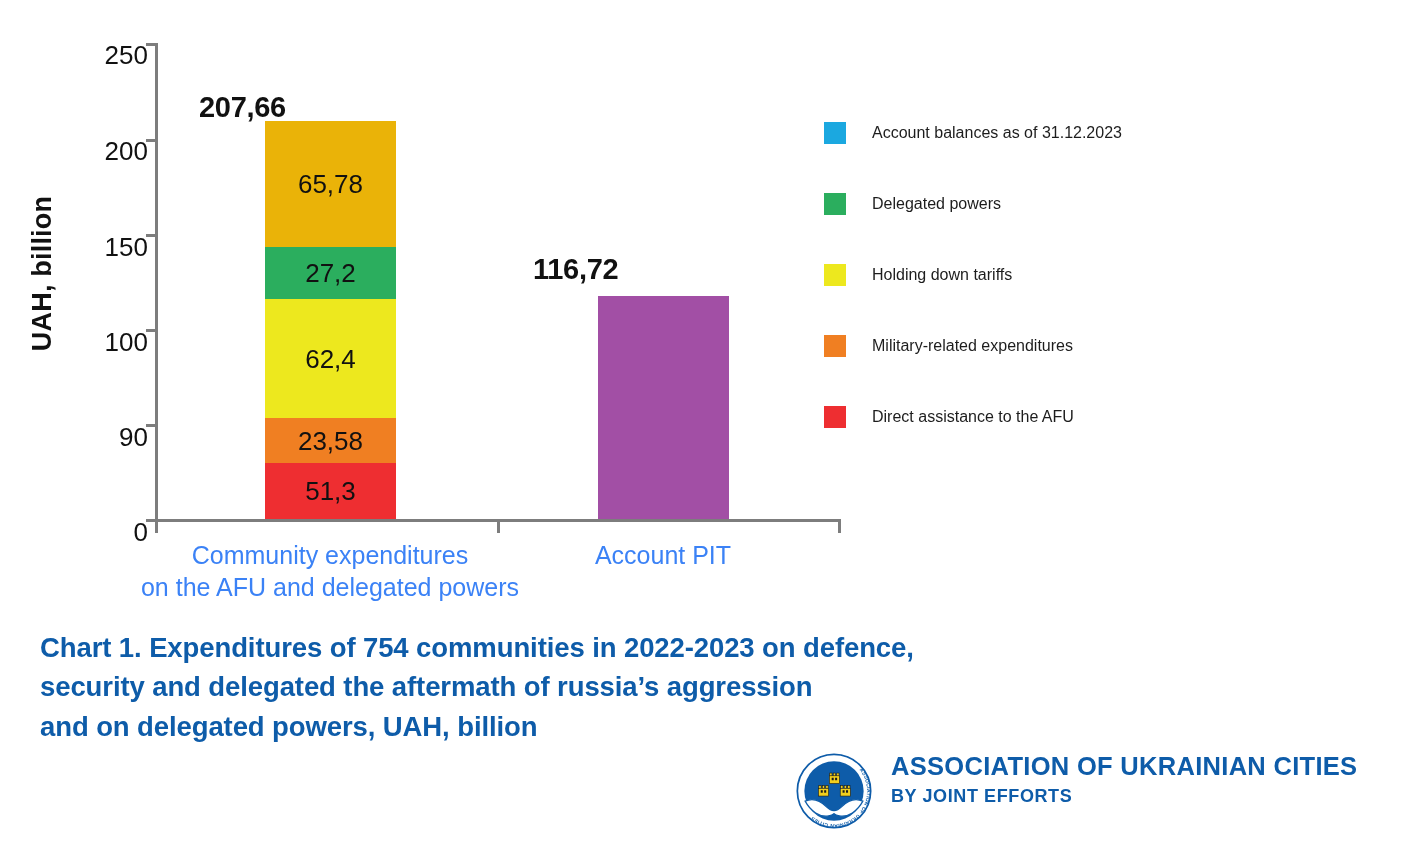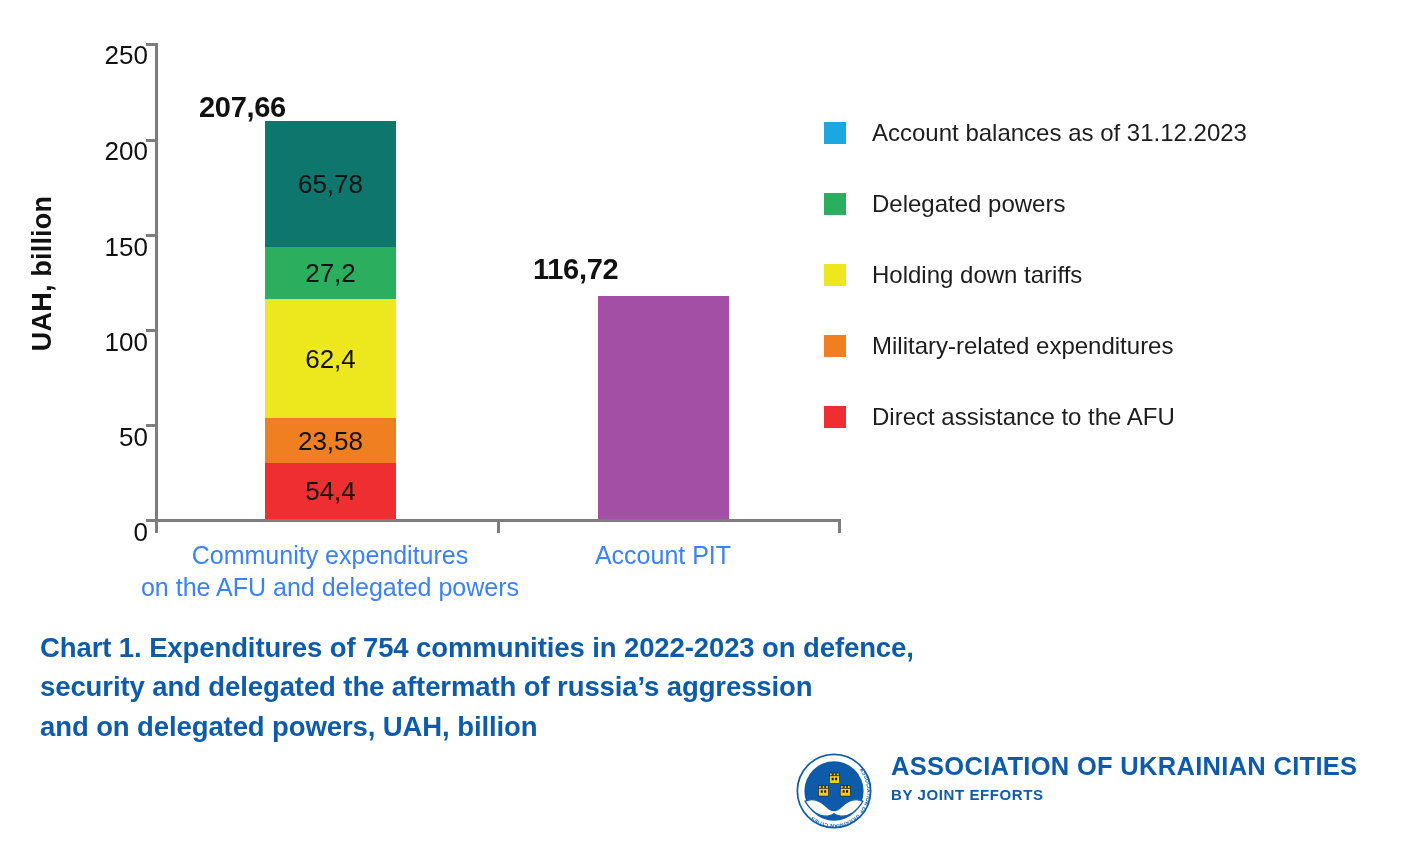--- a/index.html
+++ b/index.html
@@ -143,21 +143,21 @@
   }
 
   .legend-swatch {
     width: 22px;
     height: 22px;
     flex: 0 0 22px;
   }
 
   .legend-text {
     margin-left: 26px;
-    font-size: 24px;
+    font-size: 16px;
     color: #1d1d1d;
     white-space: nowrap;
     line-height: 1;
   }
 
   
   #caption {
     position: absolute;
     left: 40px;
     top: 628px;
@@ -193,80 +193,80 @@
   #org-name {
     font-size: 25.5px;
     font-weight: bold;
     color: #0e5ca9;
     letter-spacing: 0.3px;
     line-height: 1.1;
     white-space: nowrap;
   }
 
   #org-tagline {
-    font-size: 15px;
+    font-size: 18px;
     font-weight: bold;
     color: #0e5ca9;
     letter-spacing: 0.6px;
     line-height: 1.1;
     margin-top: 7px;
     white-space: nowrap;
   }
 </style>
 </head>
 <body>
 
 <div id="root">
 
   <div class="y-axis-title">UAH, billion</div>
 
   <div id="y-tick-labels">
     <div class="y-tick-label" style="top:30px">250</div>
     <div class="y-tick-label" style="top:126px">200</div>
     <div class="y-tick-label" style="top:222px">150</div>
     <div class="y-tick-label" style="top:317px">100</div>
-    <div class="y-tick-label" style="top:412px">50</div>
+    <div class="y-tick-label" style="top:412px">90</div>
     <div class="y-tick-label" style="top:507px">0</div>
   </div>
 
   <div class="y-tick-mark" style="top:43px"></div>
   <div class="y-tick-mark" style="top:139px"></div>
   <div class="y-tick-mark" style="top:234px"></div>
   <div class="y-tick-mark" style="top:329px"></div>
   <div class="y-tick-mark" style="top:424px"></div>
   <div class="y-tick-mark" style="top:519px"></div>
 
   <div class="axis-vline"></div>
   <div class="axis-hline"></div>
   <div class="x-tick-mark" style="left:155px"></div>
   <div class="x-tick-mark" style="left:497px"></div>
   <div class="x-tick-mark" style="left:838px"></div>
 
   <div class="bar-total-label" style="left:199px; top:91px">207,66</div>
 
   <div class="bar-stack" style="left:265px; top:0; height:846px">
 
-    <div class="bar-seg" style="top:121px; height:126px; background:#0f766e">
+    <div class="bar-seg" style="top:121px; height:126px; background:#eab308">
       <span class="bar-seg-label">65,78</span>
     </div>
 
     <div class="bar-seg" style="top:247px; height:52px; background:#2bae5e">
       <span class="bar-seg-label">27,2</span>
     </div>
 
     <div class="bar-seg" style="top:299px; height:119px; background:#ede81e">
       <span class="bar-seg-label">62,4</span>
     </div>
 
     <div class="bar-seg" style="top:418px; height:45px; background:#f07f22">
       <span class="bar-seg-label">23,58</span>
     </div>
 
     <div class="bar-seg" style="top:463px; height:56px; background:#ee2e31">
-      <span class="bar-seg-label">54,4</span>
+      <span class="bar-seg-label">51,3</span>
     </div>
   </div>
 
   <div class="bar-total-label" style="left:533px; top:253px">116,72</div>
 
   <div class="bar-seg" style="position:absolute; left:598px; top:296px; height:223px; background:#a24fa5;"></div>
 
   <div class="x-cat-label" style="left:130px; top:539px; width:400px">
     <div>Community expenditures</div>
     <div>on the AFU and delegated powers</div>

